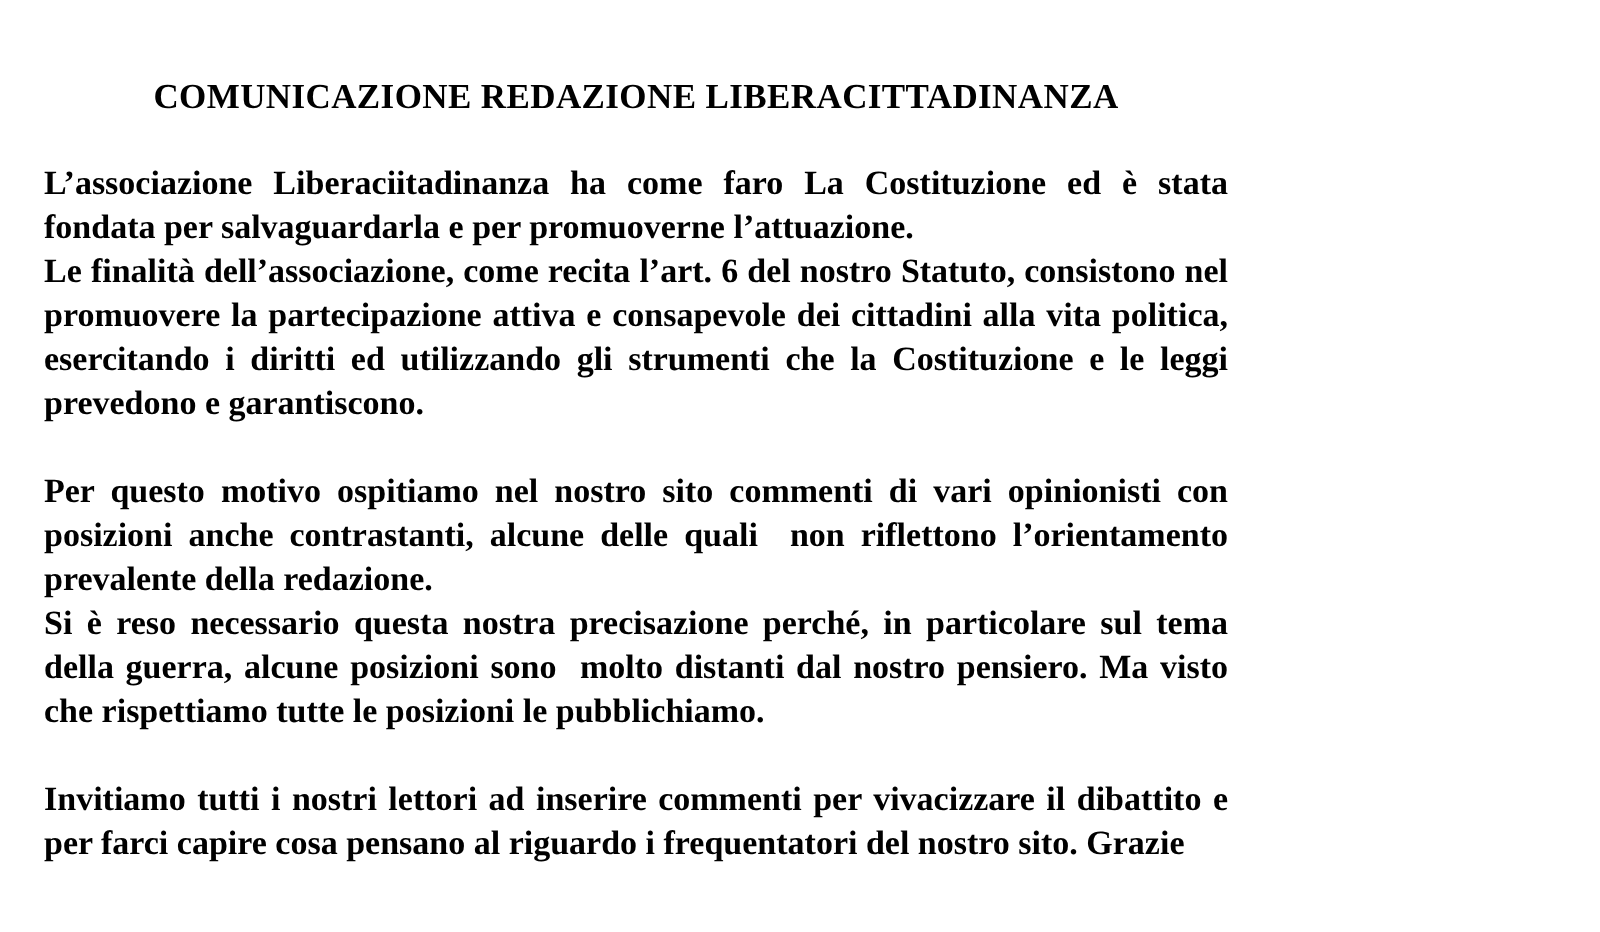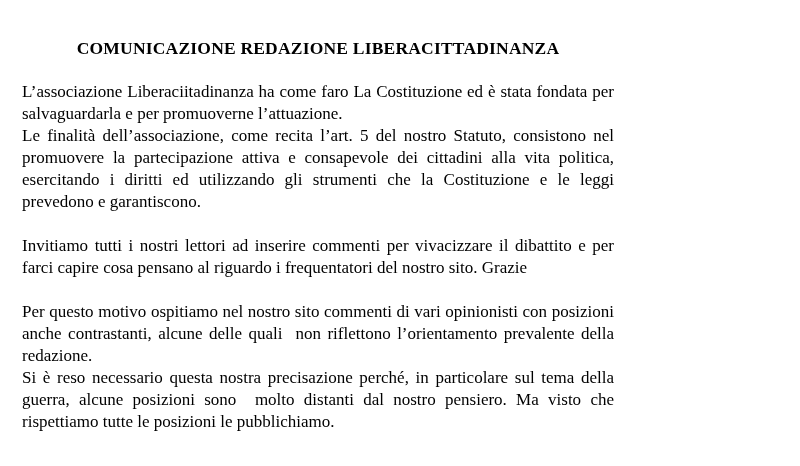--- a/index.html
+++ b/index.html
@@ -34,36 +34,37 @@
   .block {
     margin: 0;
   }
   .block + .block {
     margin-top: 22px;
   }
   .para {
     margin: 0;
     text-align: justify;
     white-space: pre-wrap;
+    font-weight: bold;
   }
 </style>
 </head>
 <body>
 
 <div class="page">
 
   <h1 class="doc-title">COMUNICAZIONE REDAZIONE LIBERACITTADINANZA</h1>
 
   <div class="block">
     <p class="para">L’associazione Liberaciitadinanza ha come faro La Costituzione ed è stata fondata per salvaguardarla e per promuoverne l’attuazione.</p>
-    <p class="para">Le finalità dell’associazione, come recita l’art. 5 del nostro Statuto, consistono nel promuovere la partecipazione attiva e consapevole dei cittadini alla vita politica, esercitando i diritti ed utilizzando gli strumenti che la Costituzione e le leggi prevedono e garantiscono.</p>
-  </div>
-
-  <div class="block">
-    <p class="para">Invitiamo tutti i nostri lettori ad inserire commenti per vivacizzare il dibattito e per farci capire cosa pensano al riguardo i frequentatori del nostro sito. Grazie</p>
+    <p class="para">Le finalità dell’associazione, come recita l’art. 6 del nostro Statuto, consistono nel promuovere la partecipazione attiva e consapevole dei cittadini alla vita politica, esercitando i diritti ed utilizzando gli strumenti che la Costituzione e le leggi prevedono e garantiscono.</p>
   </div>
 
   <div class="block">
     <p class="para">Per questo motivo ospitiamo nel nostro sito commenti di vari opinionisti con posizioni anche contrastanti, alcune delle quali  non riflettono l’orientamento prevalente della redazione.</p>
     <p class="para">Si è reso necessario questa nostra precisazione perché, in particolare sul tema della guerra, alcune posizioni sono  molto distanti dal nostro pensiero. Ma visto che rispettiamo tutte le posizioni le pubblichiamo.</p>
   </div>
 
+  <div class="block">
+    <p class="para">Invitiamo tutti i nostri lettori ad inserire commenti per vivacizzare il dibattito e per farci capire cosa pensano al riguardo i frequentatori del nostro sito. Grazie</p>
+  </div>
+
 </div>
 
 </body></html>

